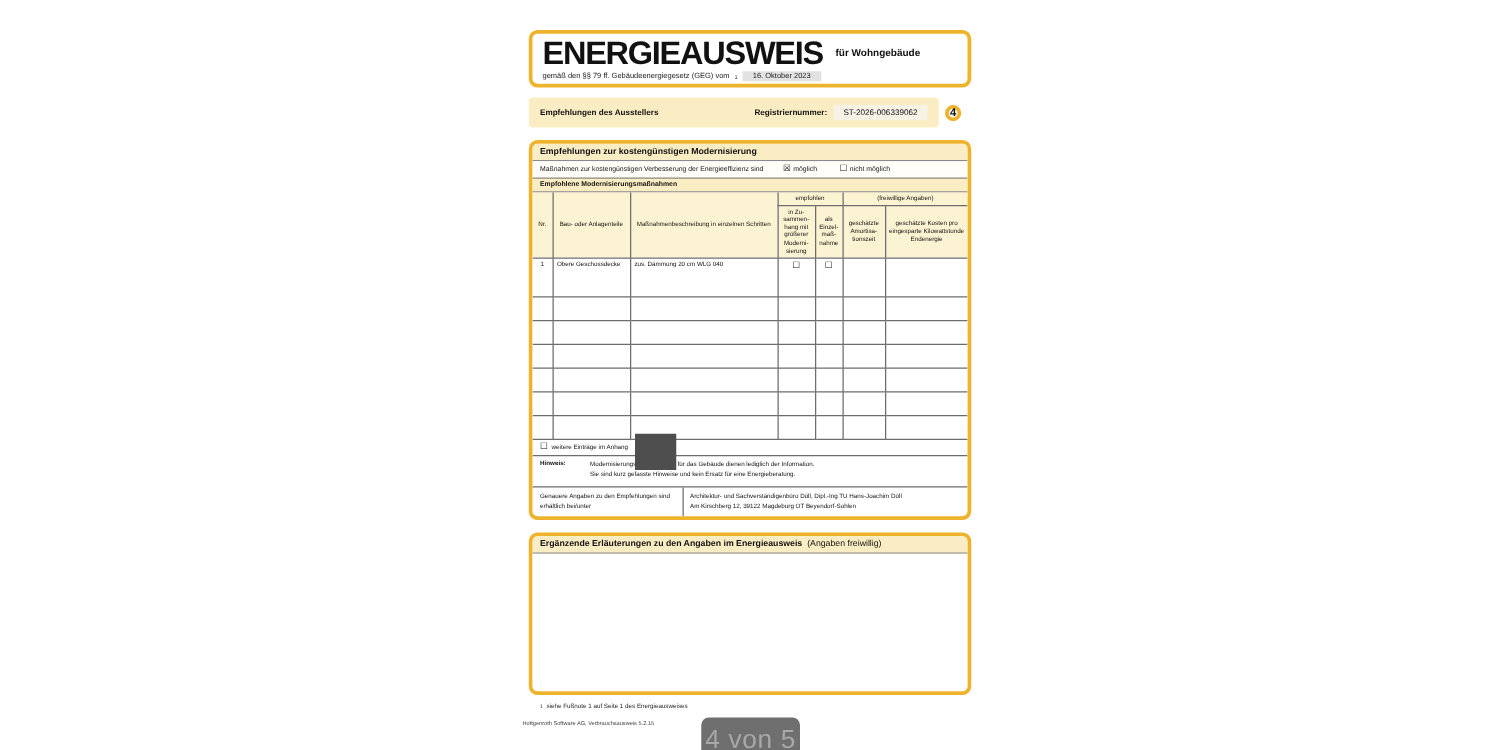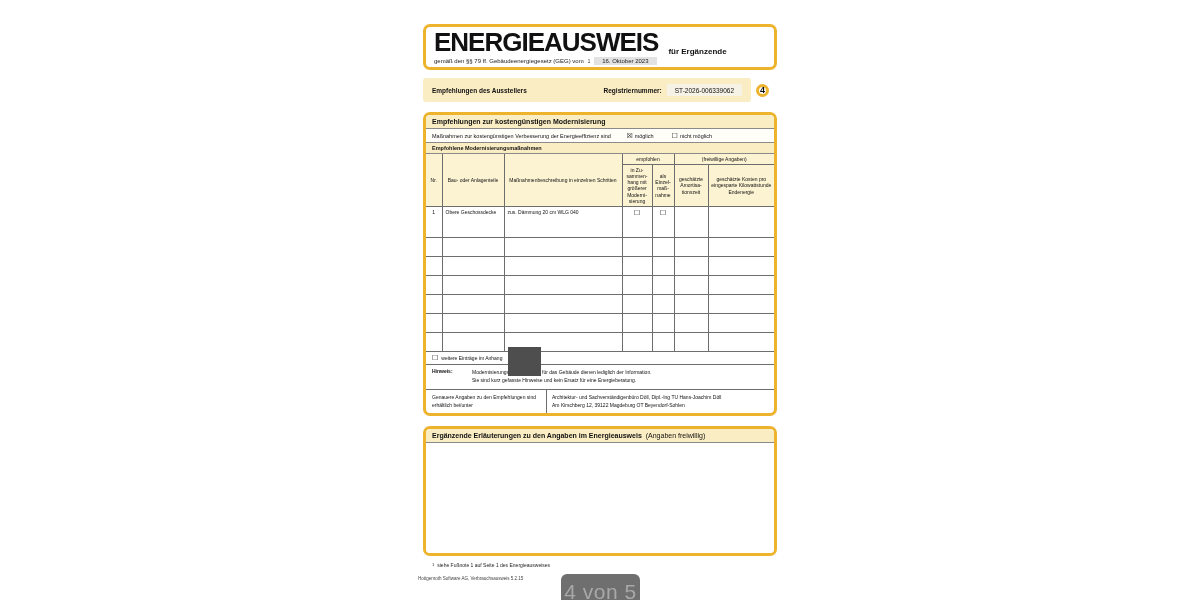--- a/index.html
+++ b/index.html
@@ -11,21 +11,21 @@
     overflow:hidden;
   }
   .page { position:relative; width:1200px; height:600px; background:#fff; overflow:hidden; }
   .doc { position:absolute; left:423px; top:24px; width:354px; }
 
   
   .header-box {
     border:3px solid #EDB32C; border-radius:7px; background:#fff;
     height:46px; padding:2px 8px 3px;
   }
-  .title-row { display:flex; align-items:flex-end; gap:10px; }
+  .title-row { display:flex; align-items:center; gap:10px; }
   .main-title { font-size:26px; font-weight:bold; letter-spacing:-1px; line-height:1.05; white-space:nowrap; }
   .subtitle { font-size:8px; font-weight:bold; white-space:nowrap; }
   .law-row { display:flex; align-items:center; gap:4px; font-size:6px; color:#222; margin-top:1px; }
   .law-row sup { font-size:4.5px; }
   .date-chip { background:#E2E2E2; padding:1px 8px; font-size:6px; white-space:nowrap; }
 
   
   .meta-row { display:flex; align-items:center; margin-top:8px; gap:5px; height:24px; }
   .meta-bar {
     width:328px; height:24px; background:#FBEDC3; border-radius:3px;
@@ -96,21 +96,21 @@
 </style>
 </head>
 <body>
 
 <div class="page">
   <div class="doc">
 
     <div class="header-box">
       <div class="title-row">
         <span class="main-title">ENERGIEAUSWEIS</span>
-        <span class="subtitle">für Ergänzende</span>
+        <span class="subtitle">für Wohngebäude</span>
       </div>
       <div class="law-row">
         <span>gemäß den §§ 79 ff. Gebäudeenergiegesetz (GEG) vom</span>
         <sup>1</sup>
         <span class="date-chip">16. Oktober 2023</span>
       </div>
     </div>
 
     <div class="meta-row">
       <div class="meta-bar">

